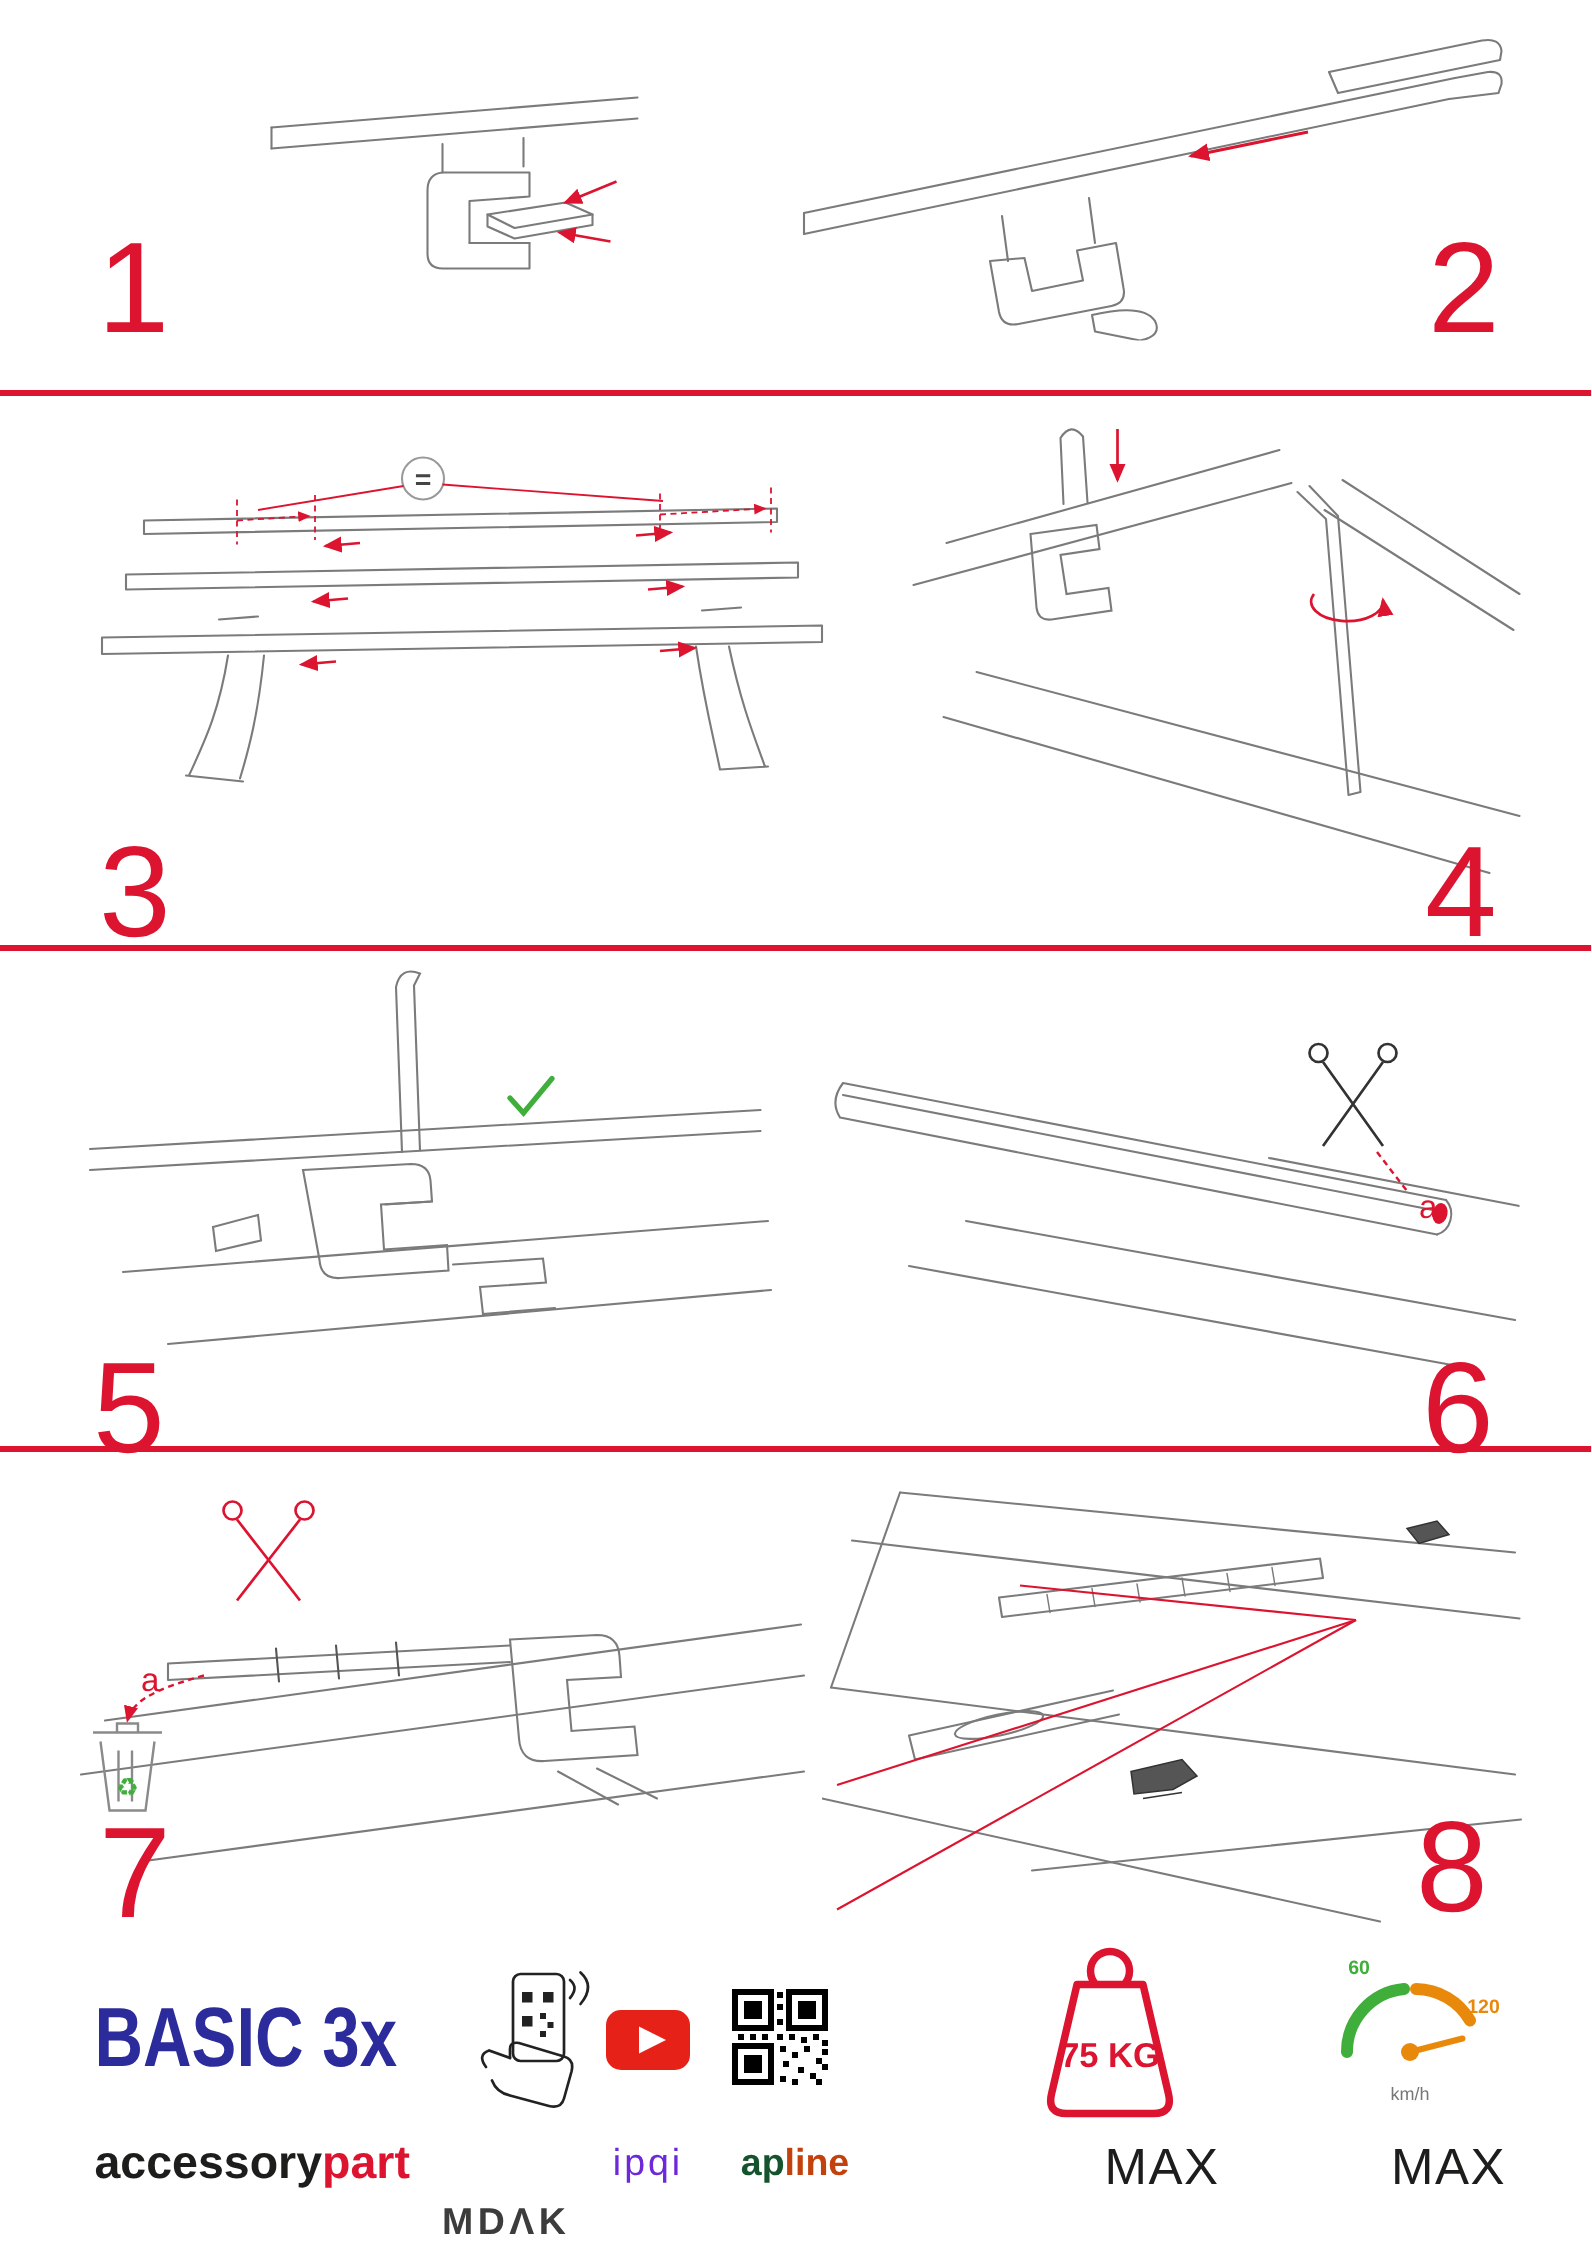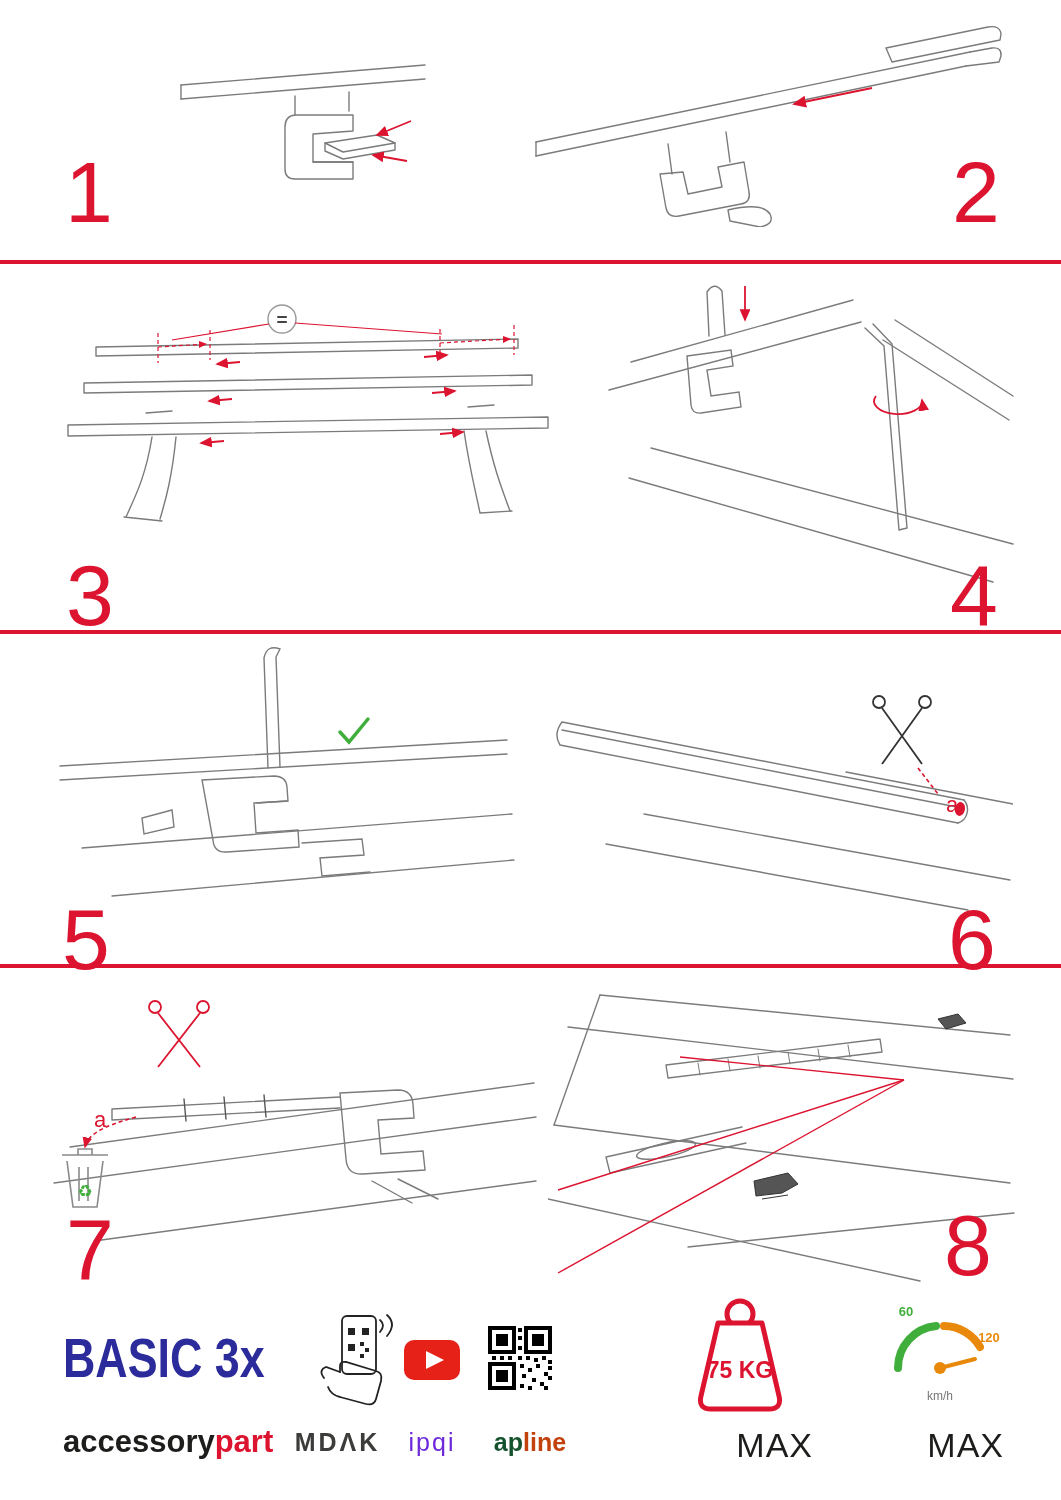--- a/index.html
+++ b/index.html
@@ -13,21 +13,21 @@
   }
   .product-name {
     position:absolute; left:63px; top:1325px; font-size:56px; font-weight:700;
     color:#2b2b9b; letter-spacing:0; transform:scaleX(0.80); transform-origin:left top;
     white-space:nowrap;
   }
   .brand-line { position:absolute; left:63px; top:1424px; font-size:31px; font-weight:700; white-space:nowrap; }
   .brand-line .blk { color:#1d1d1b; }
   .brand-line .red { color:#dc1430; }
   .logo-label { position:absolute; text-align:center; font-size:25px; color:#3c3c3b; }
-  .logo-label.bold { font-weight:700; letter-spacing:3px; }
+  .logo-label.bold { font-weight:700; letter-spacing:3px;margin-top:39px; }
   .logo-label.red { color:#6d28d9; letter-spacing:2px; }
   .logo-label .blk { color:#14532d; }
   .logo-label .red2 { color:#c2410c; }
   .max-label { position:absolute; text-align:right; font-size:34px; font-weight:500; color:#1d1d1b; letter-spacing:1px; }
   svg { display:block; }
 </style>
 </head>
 <body>
 
 <div class="page">

